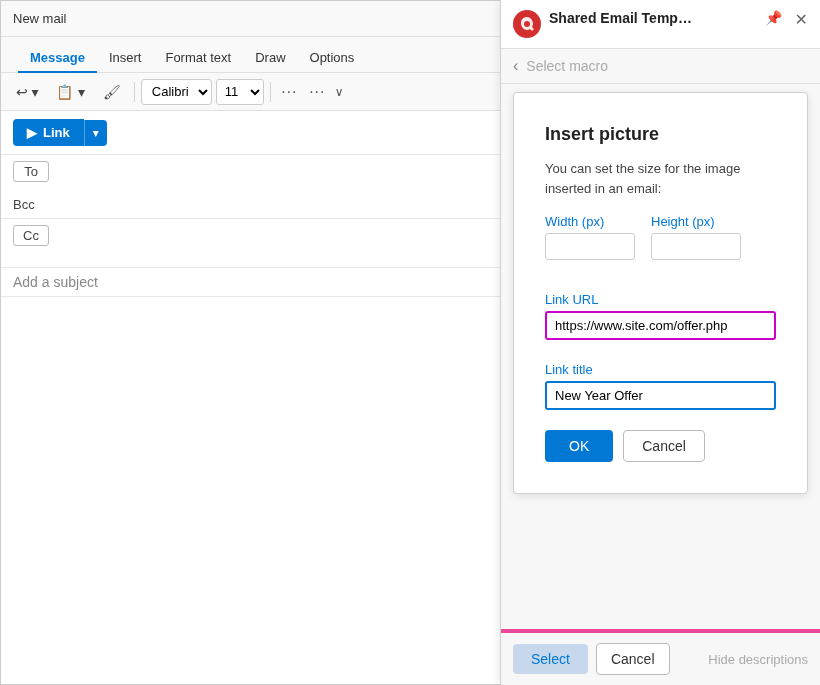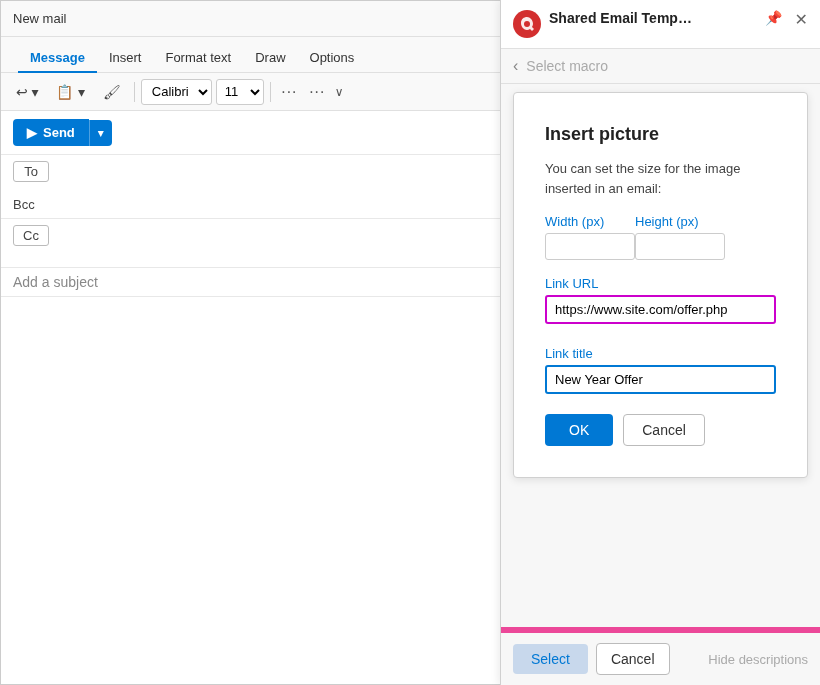--- a/index.html
+++ b/index.html
@@ -330,21 +330,22 @@
       margin-bottom: 14px;
     }
     .dialog-desc {
       font-size: 13px;
       color: #444;
       margin-bottom: 16px;
       line-height: 1.5;
     }
     .dialog-row {
       display: flex;
-      margin-bottom: 16px;
+      gap: 16px;
+      margin-bottom: 32px;
     }
     .dialog-field {
       display: flex;
       flex-direction: column;
       gap: 4px;
     }
     .dialog-field.full-width {
       width: 100%;
     }
     .field-label {
@@ -394,21 +395,21 @@
       cursor: pointer;
     }
 
     
     .panel-footer {
       margin-top: auto;
       padding: 10px 12px;
       display: flex;
       align-items: center;
       gap: 8px;
-      border-top: 6px solid #ec4899;
+      border-top: 4px solid #ec4899;
       background: #f7f7f7;
     }
     .btn-select {
       background: #c8d8ec;
       color: #0078d4;
       border: none;
       border-radius: 4px;
       padding: 7px 18px;
       font-size: 14px;
       cursor: pointer;
@@ -470,21 +471,21 @@
     <span class="toolbar-more">···</span>
     <span class="toolbar-chevron">∨</span>
   </div>
 
   <div class="compose-area">
 
     <div class="send-row">
       <div class="send-btn-group">
         <button class="send-btn">
           <span>▶</span>
-          <span>Send</span>
+          <span>Link</span>
         </button>
         <button class="send-btn-arrow">▾</button>
       </div>
       <div class="send-right">
         <span>?</span>
         <span>∨</span>
       </div>
     </div>
 
     <div class="email-field">

